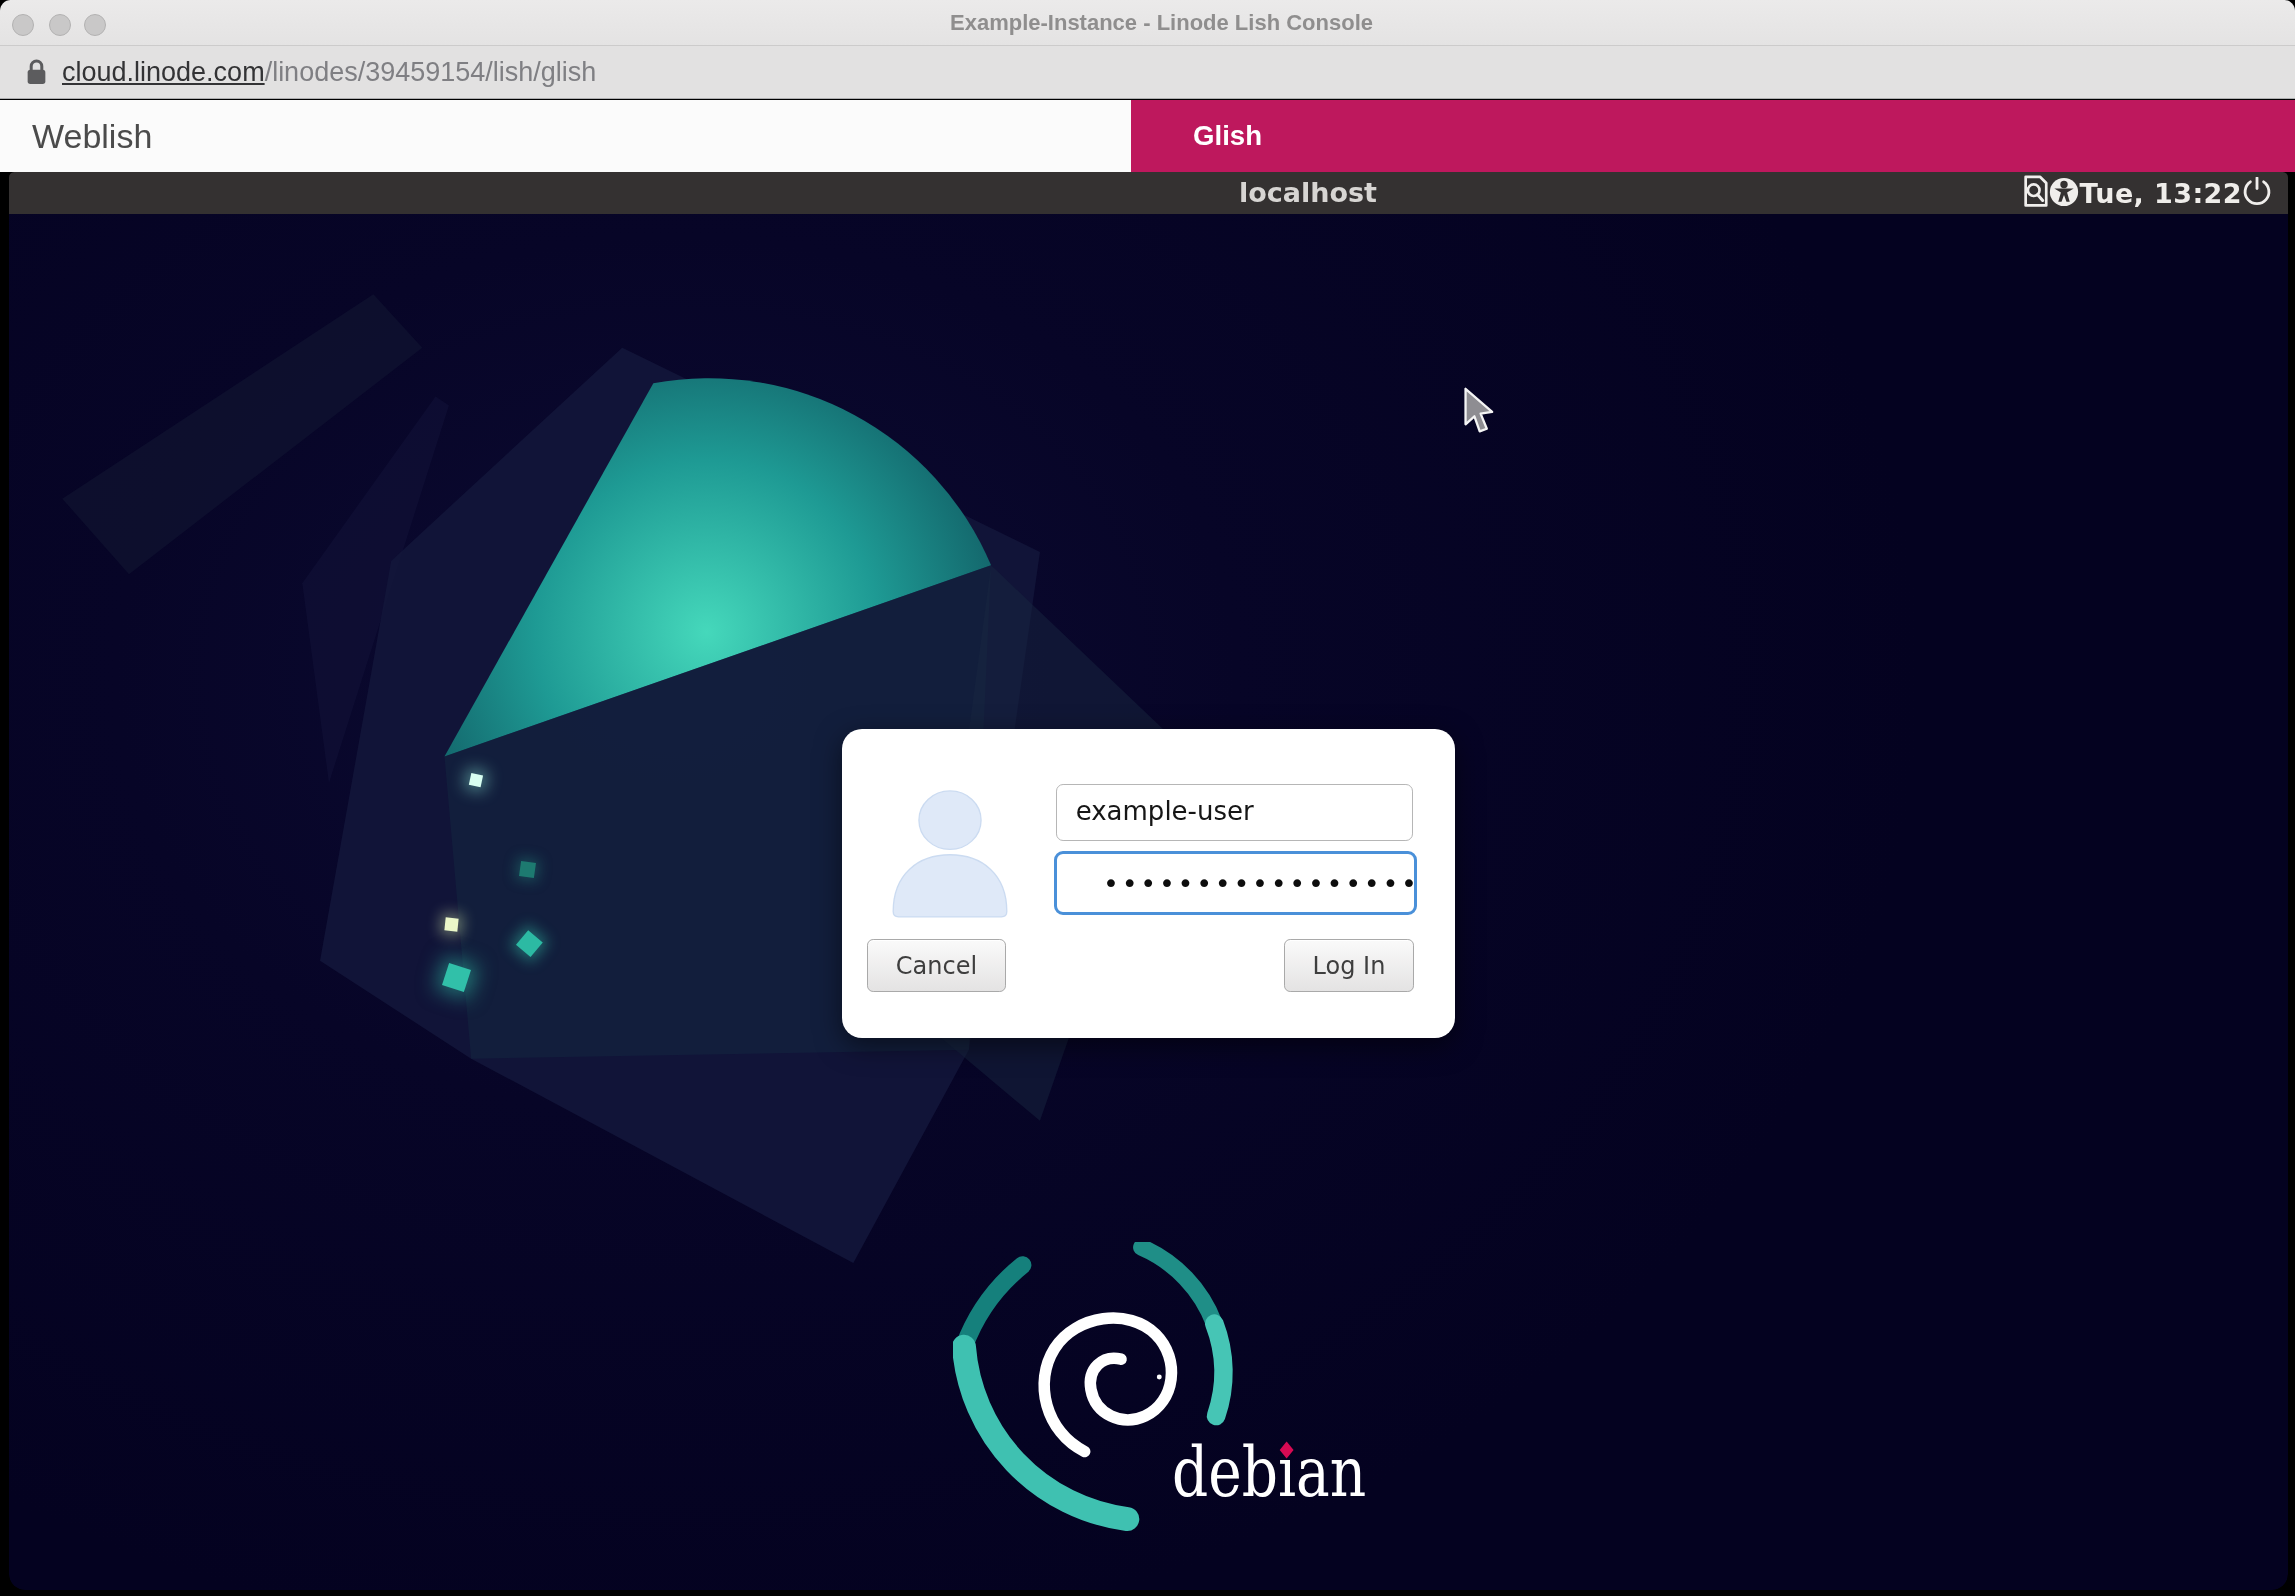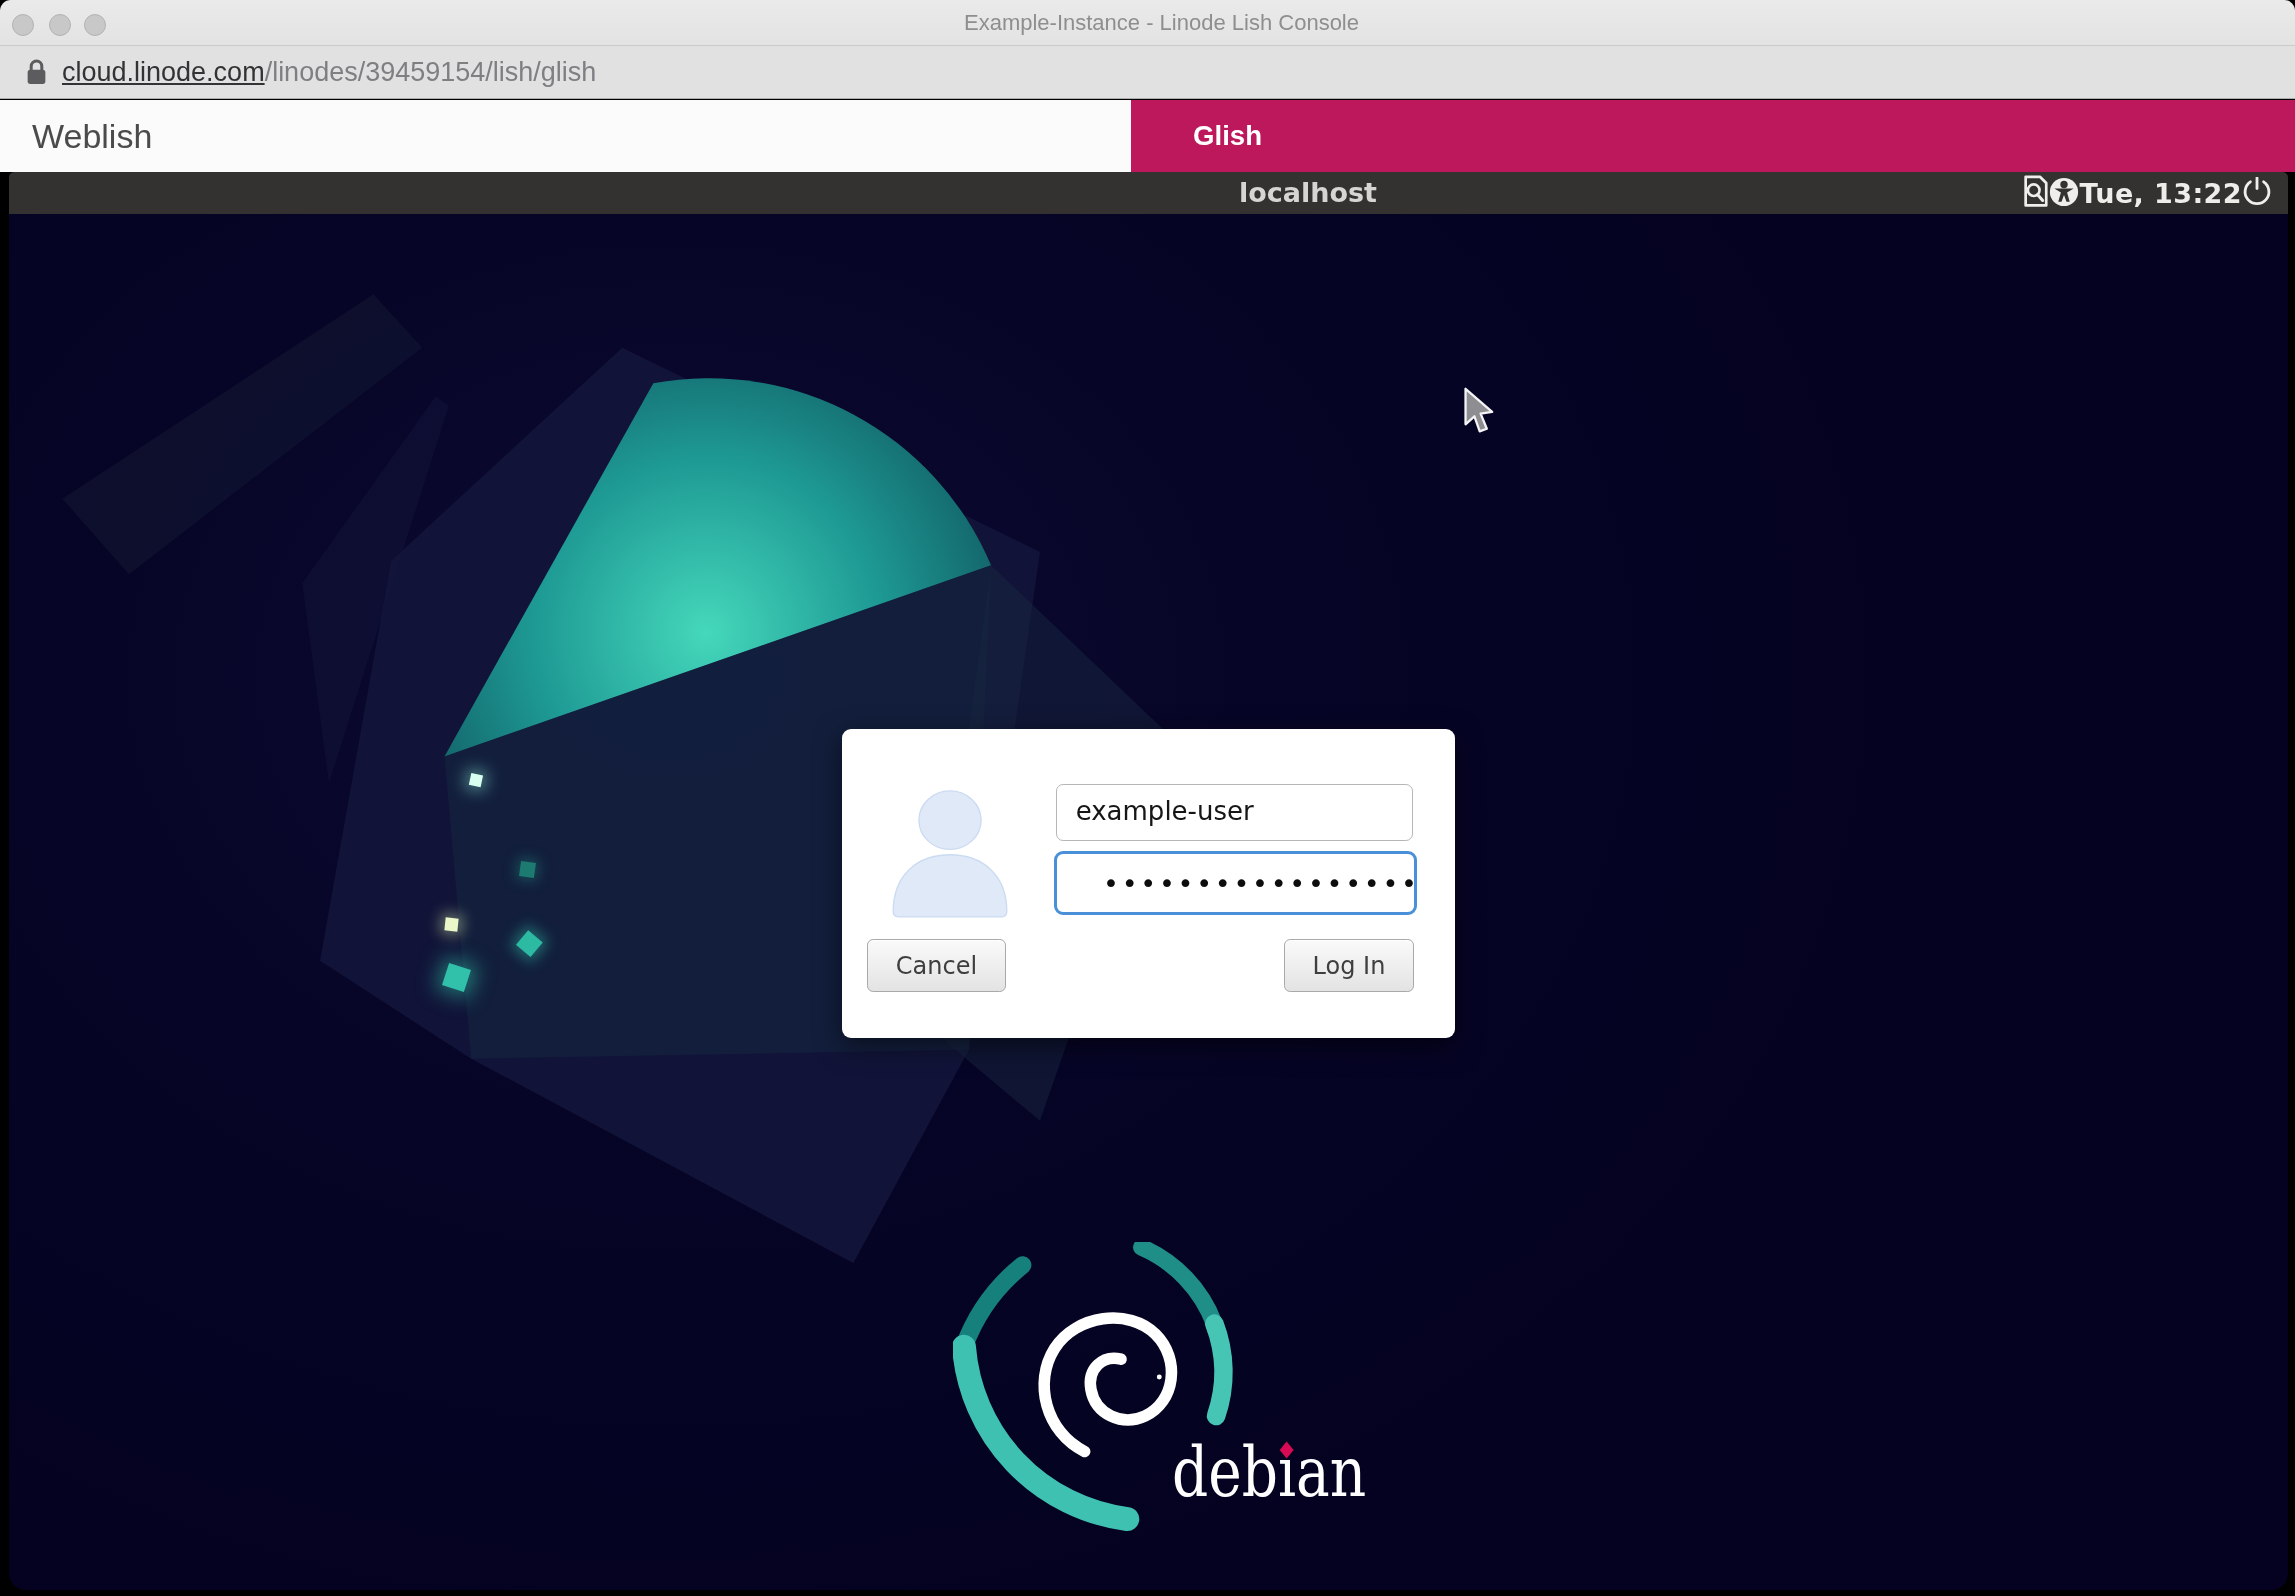--- a/index.html
+++ b/index.html
@@ -8,21 +8,21 @@
   #stage { position:relative; width:2295px; height:1597px; background:#000; overflow:hidden; }
 
   
   .titlebar { position:absolute; left:0; top:0; width:2295px; height:46px;
     background:linear-gradient(#ebeaea,#e4e3e3); border-radius:10.7px 10.7px 0 0;
     border-bottom:0.9px solid #cccbcb; }
   .traffic { position:absolute; top:14.2px; width:22px; height:22px; border-radius:50%;
     background:#c9c8c8; border:0.9px solid #b3b2b2; }
   .t-close { left:11.6px; } .t-min { left:49px; } .t-zoom { left:84px; }
   .window-title { position:absolute; left:0; right:0; top:0; height:46px; line-height:46px;
-    text-align:center; font-size:22px; font-weight:normal; color:#8f8e8e;padding-left:28px; }
+    text-align:center; font-size:22px; font-weight:bold; color:#8f8e8e;padding-left:28px; }
 
   .urlbar { position:absolute; left:0; top:46px; width:2295px; height:53px;
     background:#e2e1e1; border-bottom:1.8px solid #aeaeb0; }
   .lock { position:absolute; left:25px; top:13.3px; }
   .url-text { position:absolute; left:62px; top:0; height:52px; line-height:52px; font-size:27px; }
   .url-domain { color:#333335;text-decoration:underline; }
   .url-path { color:#7f7f83; }
 
   .tabrow { position:absolute; left:0; top:100px; width:2295px; height:72px; }
   .tab { position:absolute; top:0; height:72px; }
@@ -61,21 +61,21 @@
     transform:rotate(8deg); box-shadow:0 0 12.4px 3.6px rgba(40,160,140,.35); }
   .sp3 { left:436px; top:704px; width:13.3px; height:13.3px; background:#ebf7c9;
     transform:rotate(6deg); box-shadow:0 0 14.2px 4.4px rgba(230,255,180,.4); }
   .sp4 { left:511px; top:720px; width:18.7px; height:18.7px; background:#2cbaa3;
     transform:rotate(40deg); box-shadow:0 0 14.2px 4.4px rgba(50,200,170,.45); }
   .sp5 { left:436px; top:752px; width:23px; height:23px; background:#31c0a9;
     transform:rotate(18deg); box-shadow:0 0 19.6px 6.2px rgba(50,200,170,.5); }
 
   
   .login-dialog { position:absolute; left:833px; top:515px; width:613px; height:309px;
-    background:#ffffff; border-radius:9px; box-shadow:0 7.1px 27px rgba(0,0,0,.5); }
+    background:#ffffff; border-radius:20px; box-shadow:0 7.1px 27px rgba(0,0,0,.5); }
   .avatar { position:absolute; left:28.4px; top:53px; }
   .field { position:absolute; background:#fff; }
   .username-field { left:214px; top:55px; width:357px; height:57px;
     border:1.8px solid #b6b6b6; border-radius:7.1px; line-height:53px; padding-left:18.7px;
     font-size:26px; color:#161616; }
   .password-field { left:212px; top:122px; width:363px; height:64px;
     border:3.6px solid #4a90d9; border-radius:9px; line-height:57px; padding-left:46px;
     white-space:nowrap; overflow:hidden; }
   .pw-dots { font-size:27px; letter-spacing:2.7px; color:#0d0d0d; vertical-align:middle; }
   .dlg-btn { position:absolute; top:210px; height:53px; border:0.9px solid #a9a9a9;

